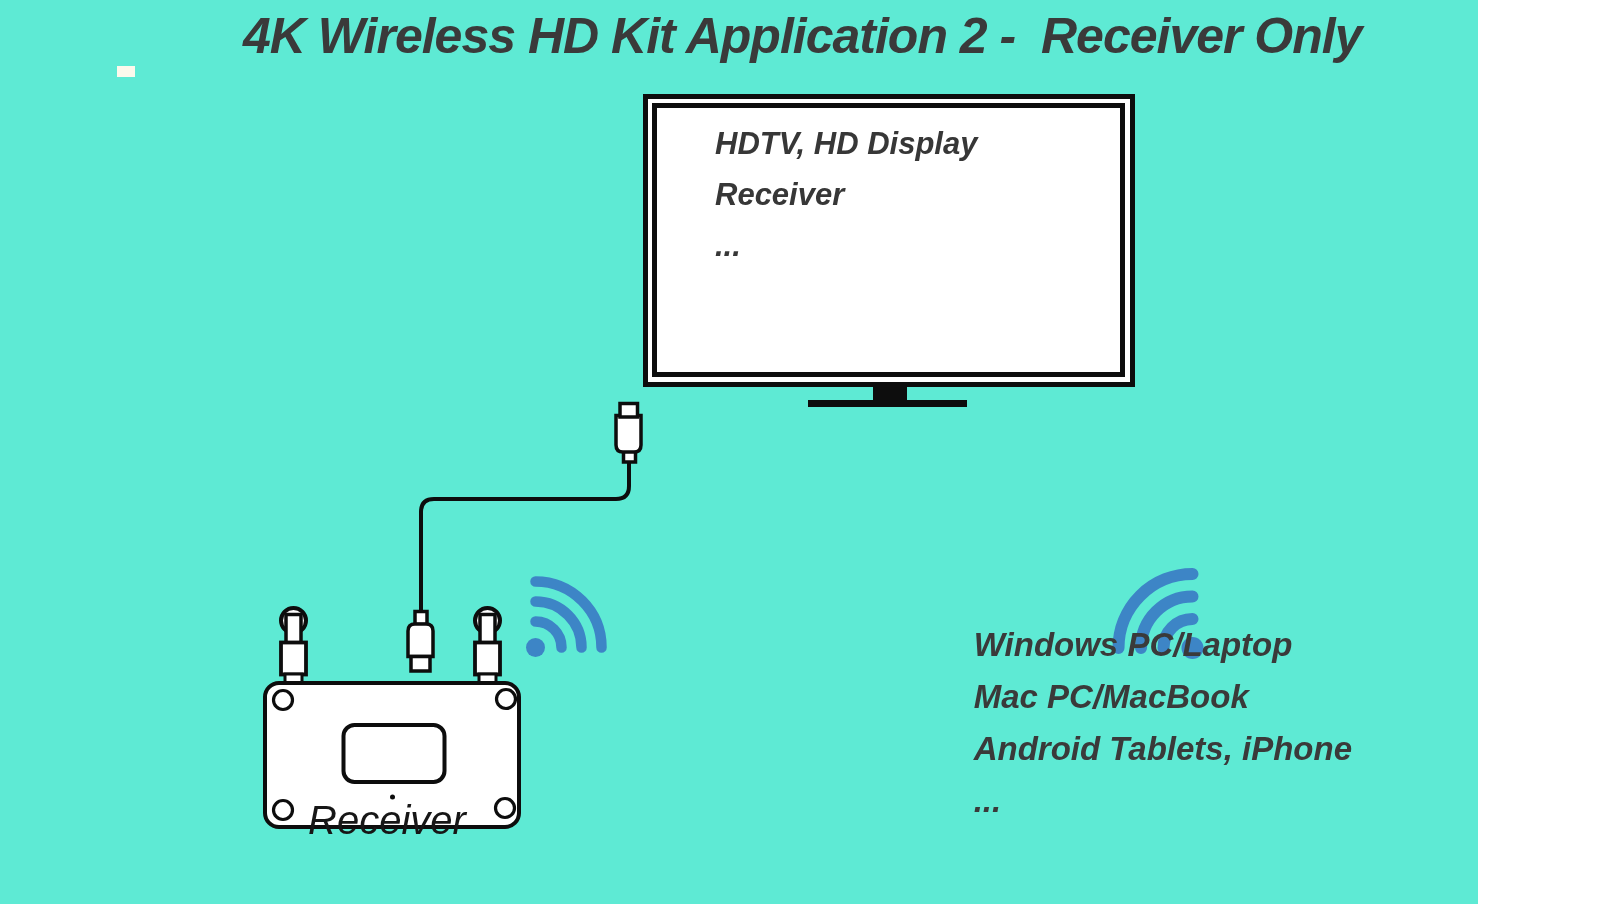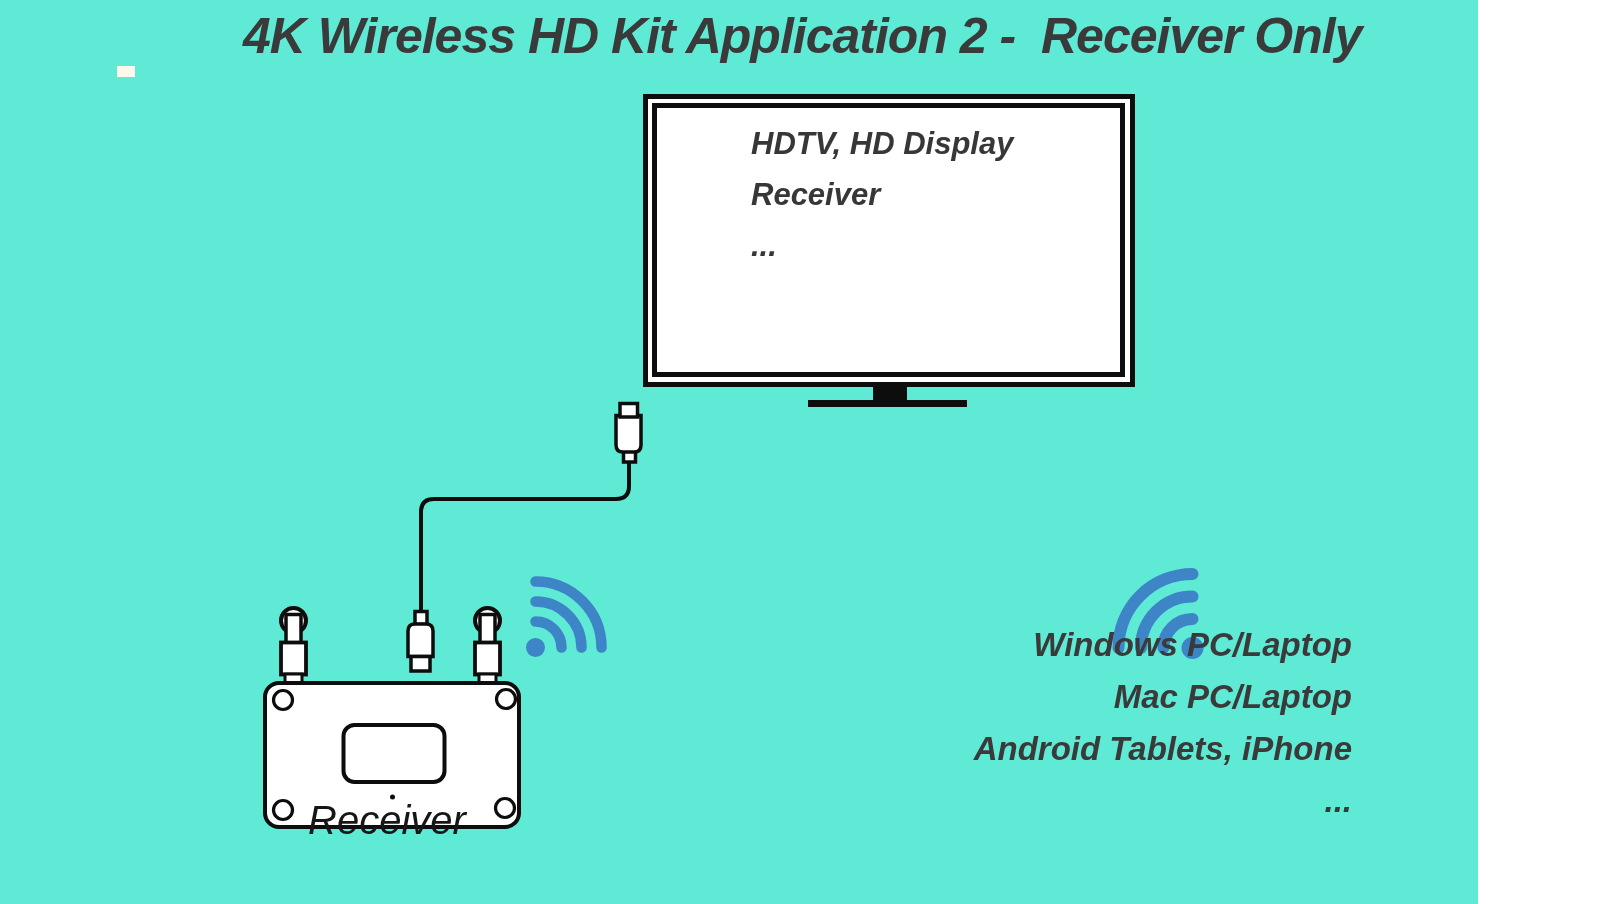--- a/index.html
+++ b/index.html
@@ -9,30 +9,30 @@
   }
   .title{
     position:absolute;left:243px;top:5px;font-size:50px;font-weight:700;
     letter-spacing:-1px;color:var(--text-dark);white-space:pre;line-height:62px;
   }
   
   .tv-outer{position:absolute;left:643px;top:94px;width:492px;height:293px;
     border:5px solid var(--line-ink);box-sizing:border-box;background:#fff;}
   .tv-inner{position:absolute;left:652px;top:103px;width:473px;height:274px;
     border:5px solid var(--line-ink);box-sizing:border-box;background:#fff;}
-  .tv-text{position:absolute;left:751px;top:118px;font-size:31px;font-weight:700;
+  .tv-text{position:absolute;left:715px;top:118px;font-size:31px;font-weight:700;
     color:#373737;line-height:51px;letter-spacing:0;}
   .stand-neck{position:absolute;left:873px;top:387px;width:34px;height:14px;
     background:var(--line-ink);}
   .stand-base{position:absolute;left:808px;top:400px;width:159px;height:7px;
     background:var(--line-ink);}
   
   .receiver-label{position:absolute;left:308px;top:798px;font-size:40px;
     font-weight:400;color:#161616;line-height:44px;}
-  .devices{position:absolute;right:126px;top:619px;text-align:right;
+  .devices{position:absolute;right:126px;top:619px;text-align:left;
     font-size:33px;font-weight:700;color:var(--text-dark);line-height:52px;}
   .smudge{position:absolute;left:117px;top:66px;width:18px;height:11px;
     background:#fcf9ec;}
   
   .ink-line{stroke:var(--line-ink);fill:none;}
   .ink-shape{stroke:var(--line-ink);fill:#ffffff;}
   .ink-fill{fill:var(--line-ink);stroke:none;}
   .wifi-arc{stroke:var(--wifi-blue);fill:none;stroke-linecap:round;}
   .wifi-dot{fill:var(--wifi-blue);stroke:none;}
   svg.overlay{position:absolute;left:0;top:0;}
@@ -108,18 +108,18 @@
       <path class="wifi-arc" stroke-width="12" d="M 1192.5 619 A 29 29 0 0 0 1163.5 648"></path>
       <path class="wifi-arc" stroke-width="12" d="M 1192.5 596.5 A 51.5 51.5 0 0 0 1141 648"></path>
       <path class="wifi-arc" stroke-width="12" d="M 1192.5 574 A 74 74 0 0 0 1118.5 648"></path>
     </g>
   </svg>
 
   <div class="receiver-label">Receiver</div>
 
   <div class="devices">
     <div>Windows PC/Laptop</div>
-    <div>Mac PC/Laptop</div>
+    <div>Mac PC/MacBook</div>
     <div>Android Tablets, iPhone</div>
     <div>...</div>
   </div>
 
 </div>
 
 </body></html>

